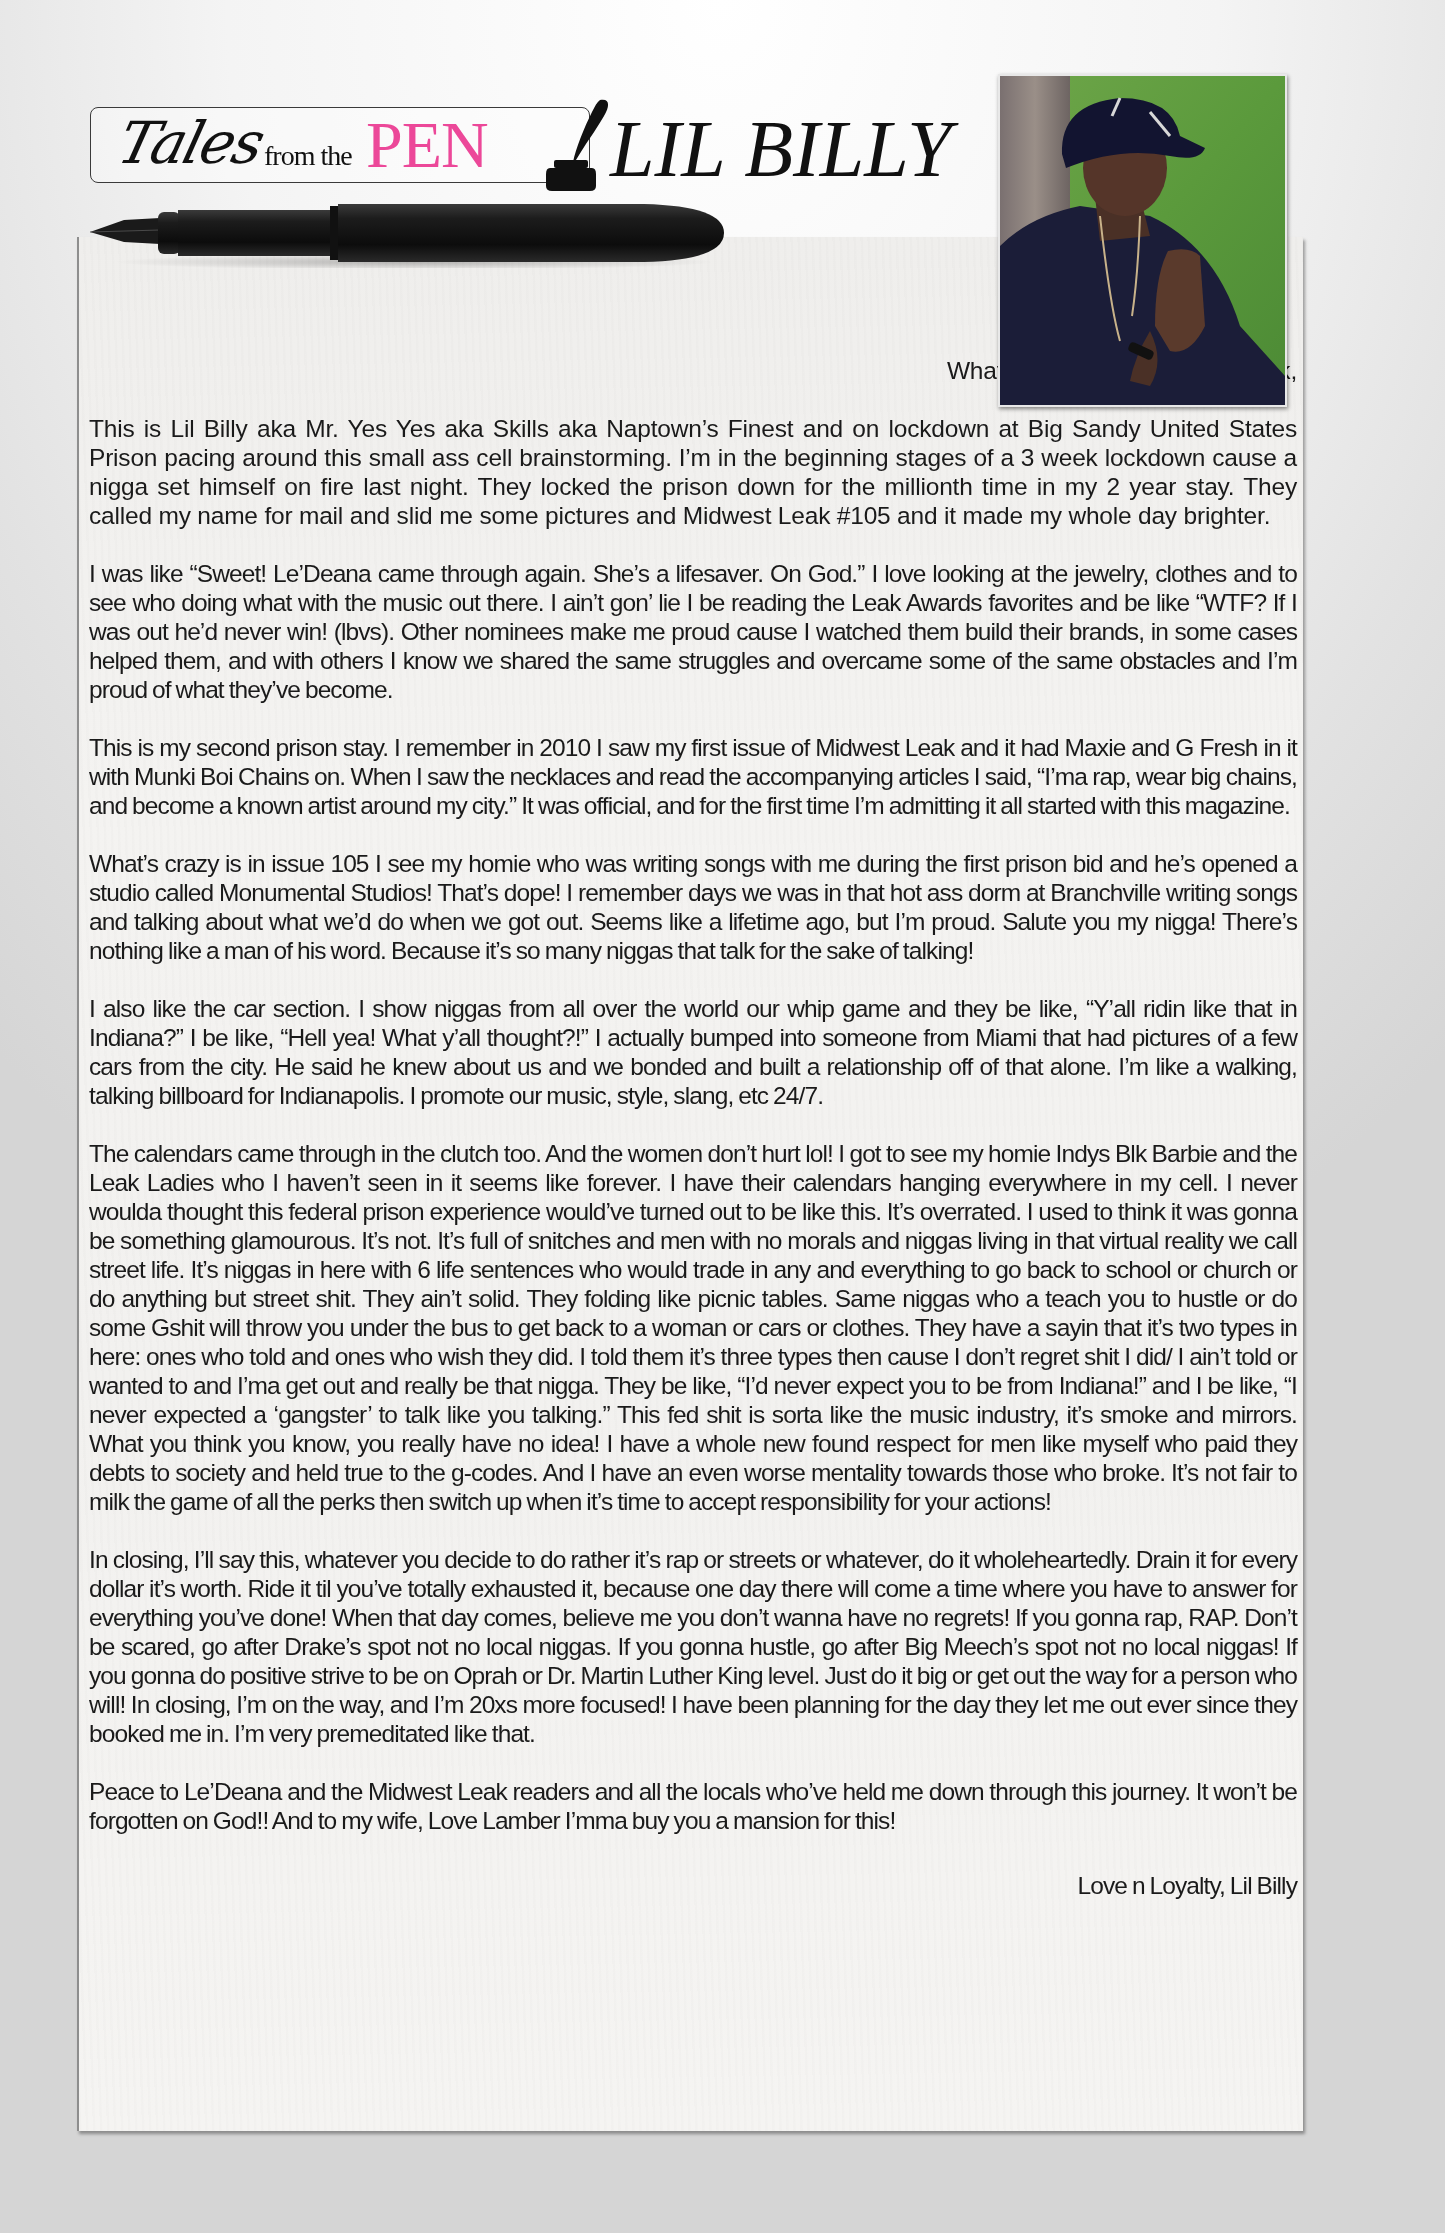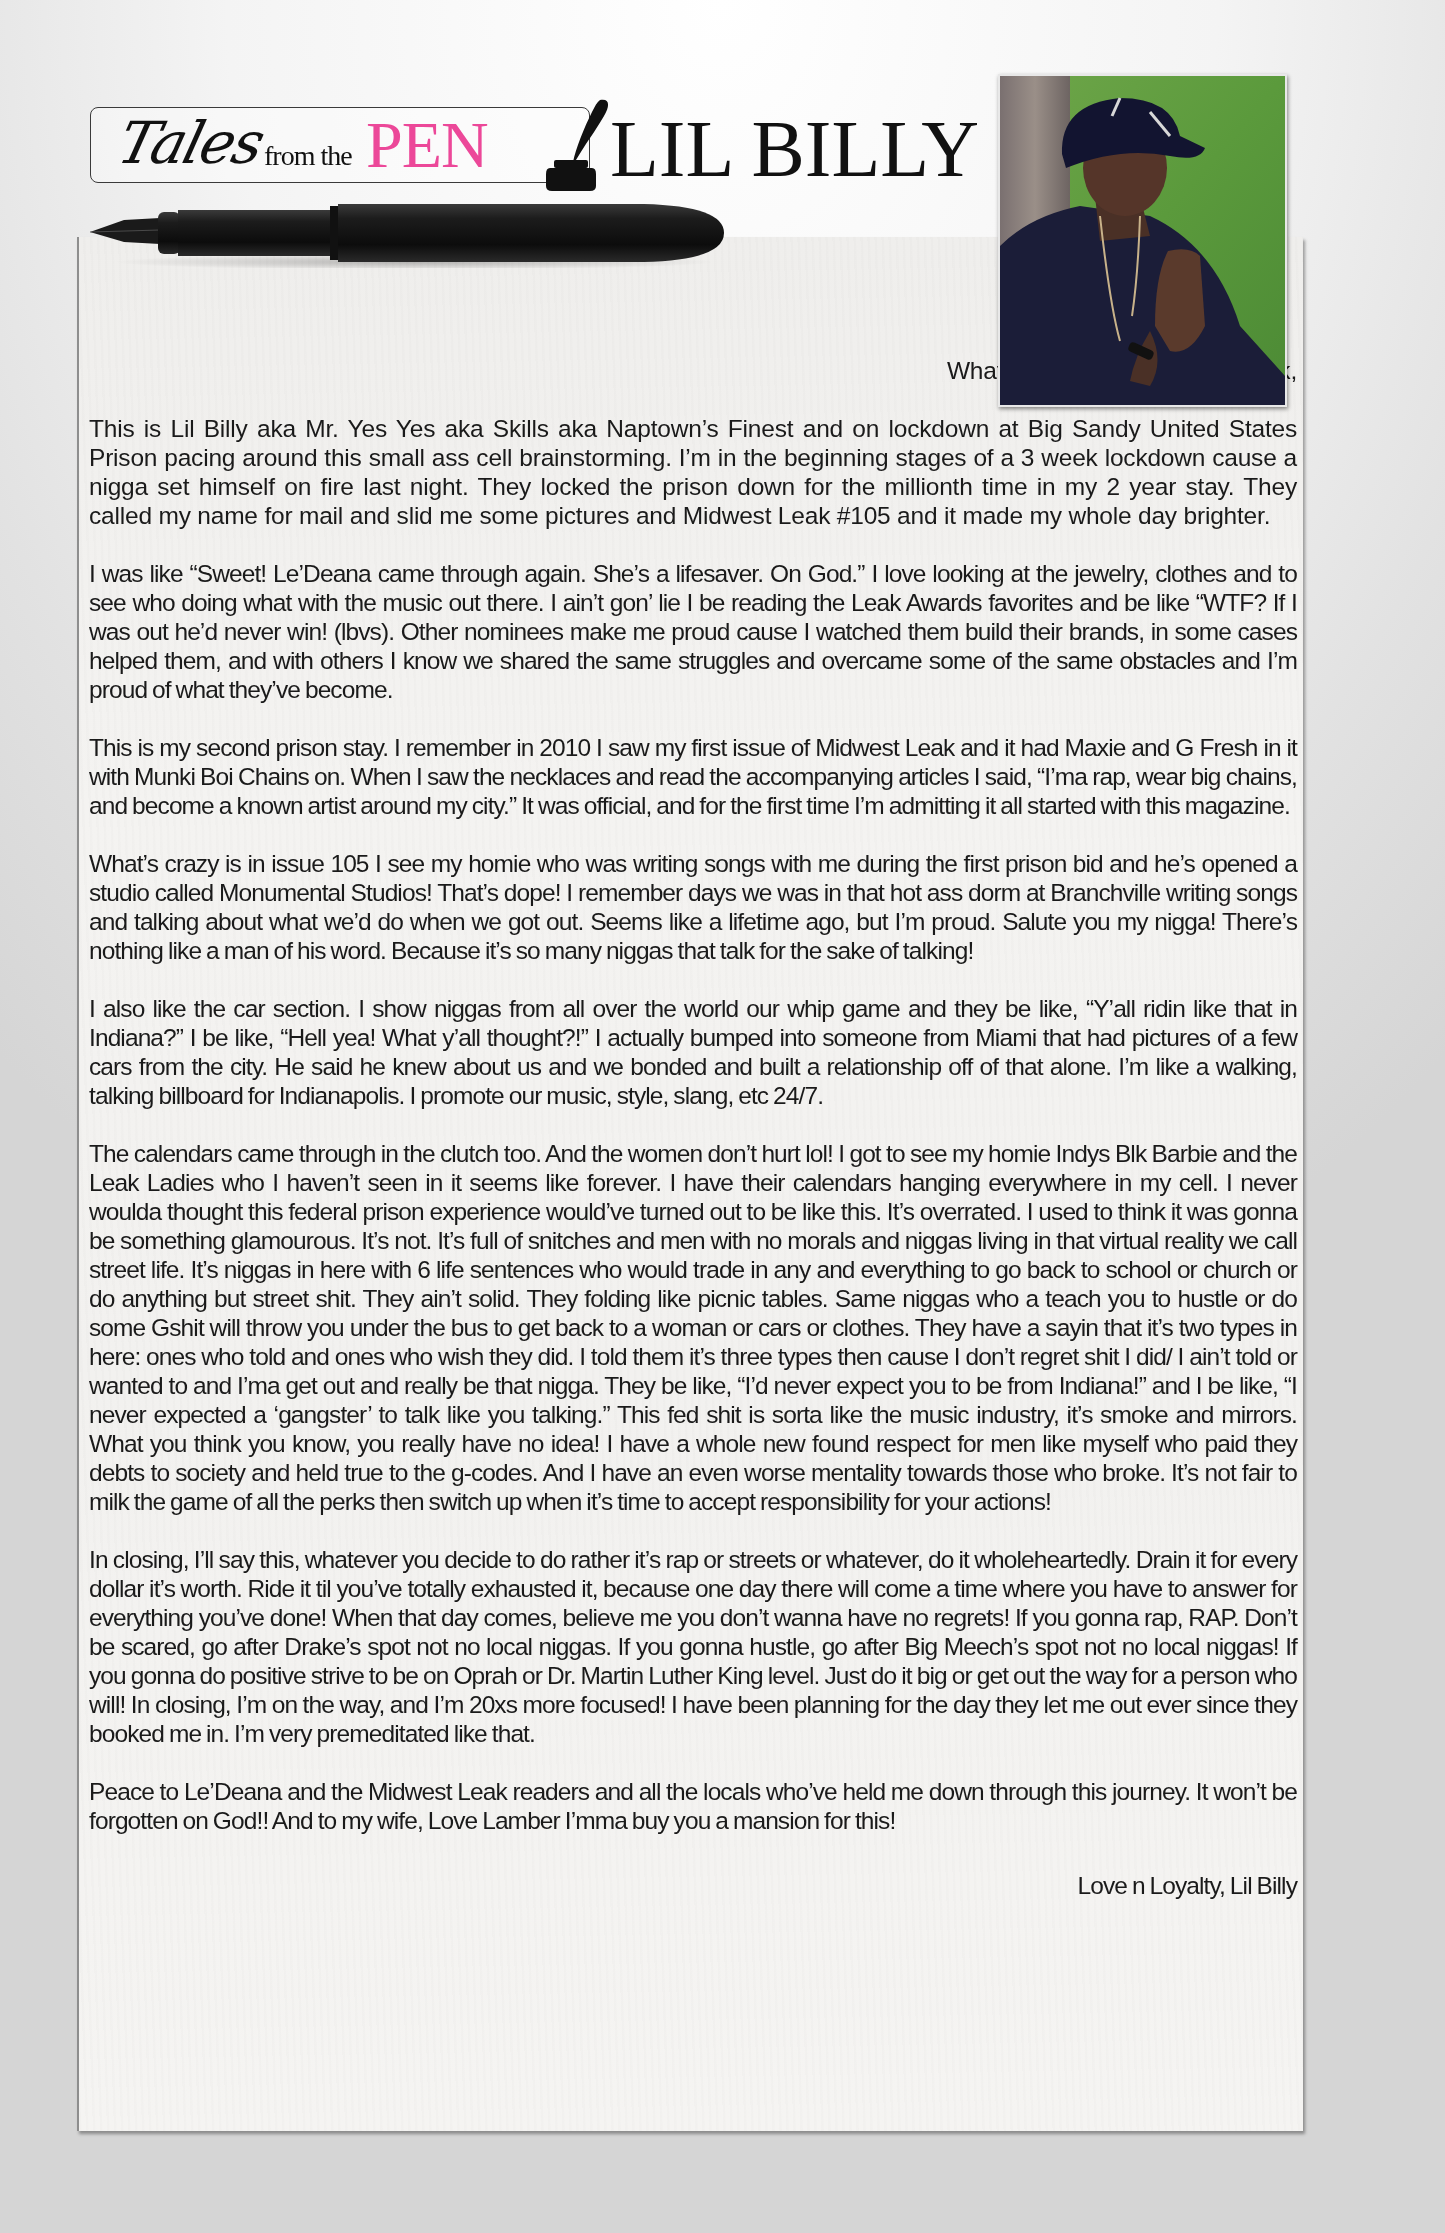--- a/index.html
+++ b/index.html
@@ -23,21 +23,21 @@
   .title-from {
     position:absolute; left:264px; top:140px;
     font-family:"Liberation Serif", serif; font-size:28px; color:#111; letter-spacing:-1px;
   }
   .title-pen {
     position:absolute; left:366px; top:105px;
     font-family:"Liberation Serif", serif; font-size:66px; color:#ec4899; letter-spacing:-1px; line-height:80px;
   }
   .title-name {
     position:absolute; left:610px; top:104px;
-    font-family:"Liberation Serif", serif; font-size:80px; color:#111;
+    font-family:"Liberation Serif", serif; font-style:italic; font-size:80px; color:#111;
     letter-spacing:0px; line-height:90px; white-space:nowrap;
   }
   .inkwell { position:absolute; left:540px; top:98px; width:72px; height:94px; }
   .pen { position:absolute; left:84px; top:198px; width:650px; height:70px; z-index:3; }
 
   
   .paper {
     position:absolute; left:77px; top:237px; width:1224px; height:1894px;
     background:
       repeating-linear-gradient(88deg, rgba(0,0,0,0.012) 0px, rgba(0,0,0,0.012) 2px, rgba(255,255,255,0) 3px, rgba(255,255,255,0) 7px),

